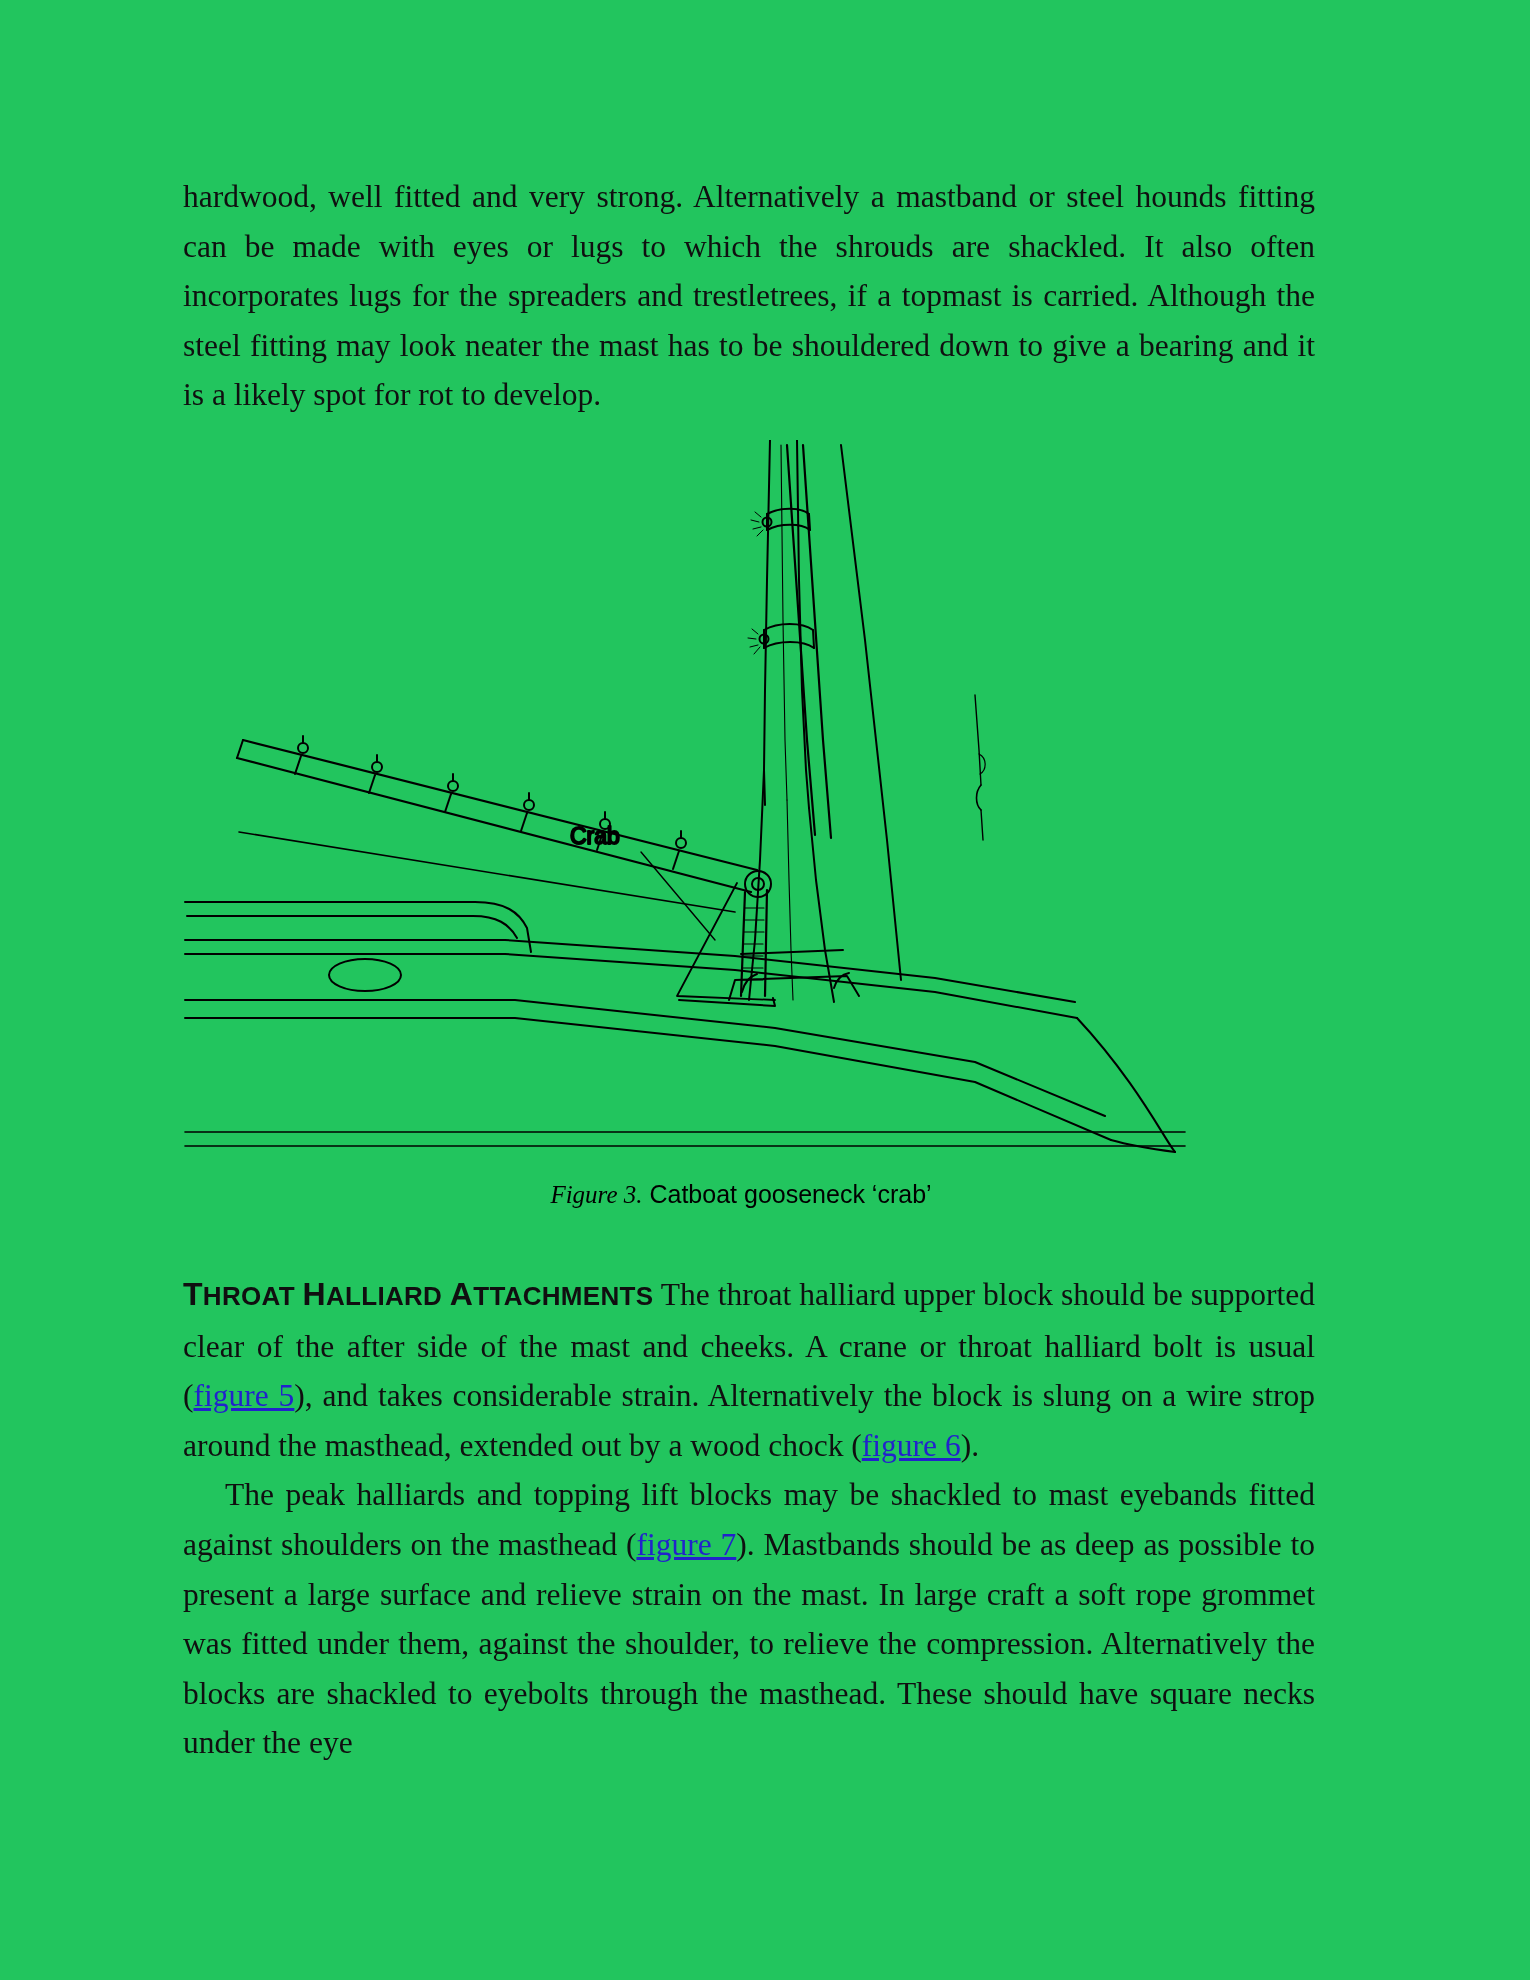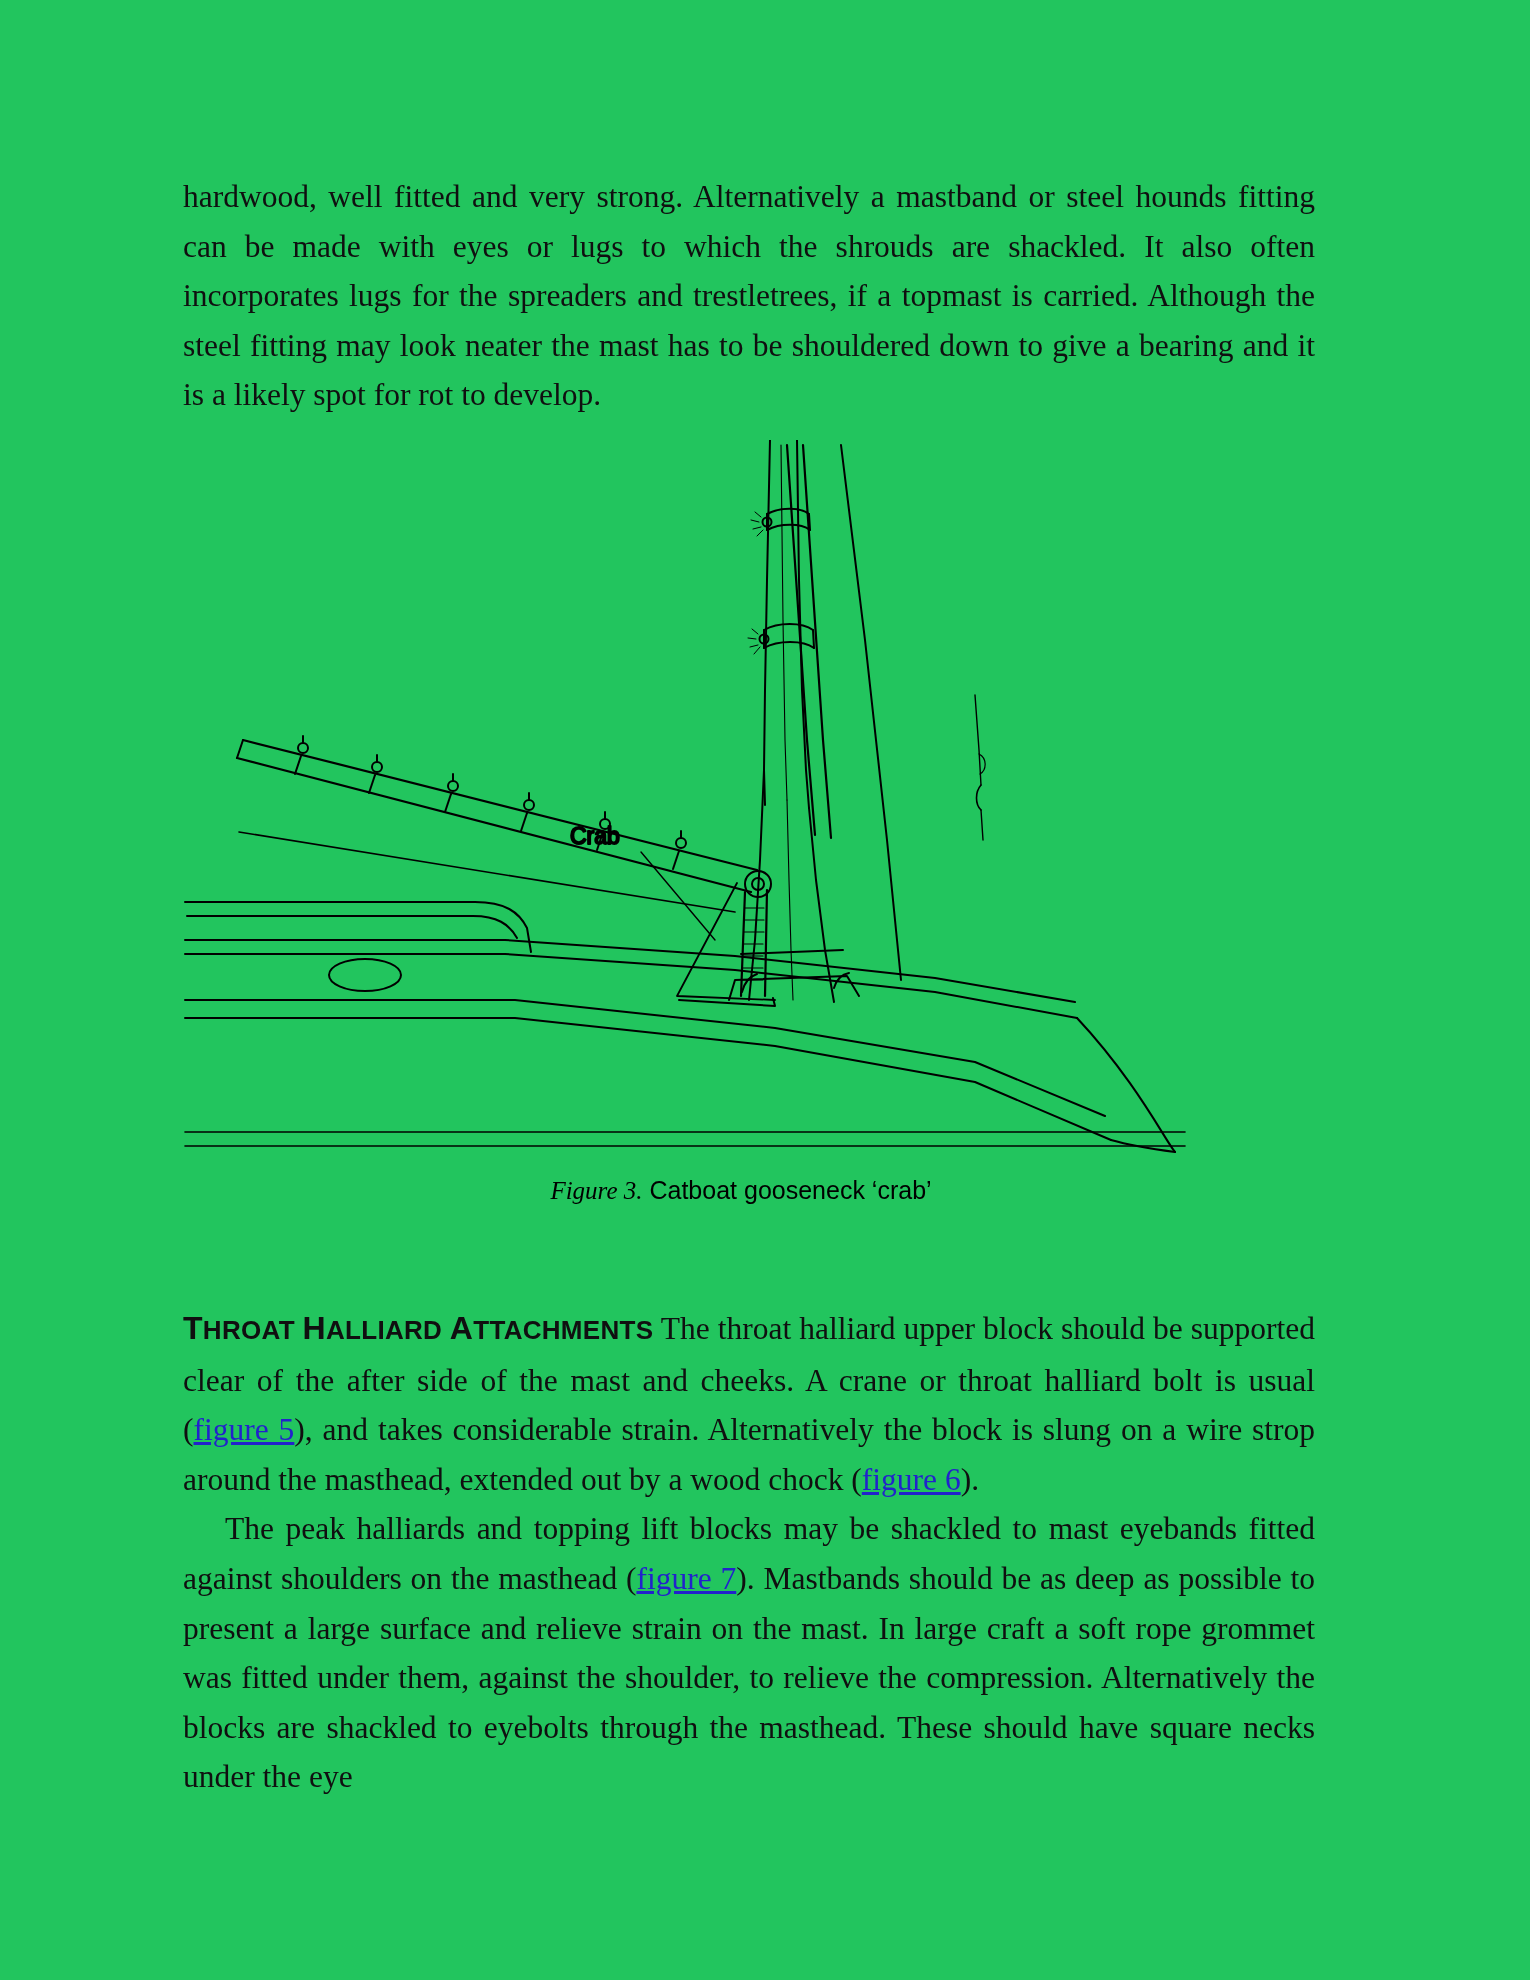--- a/index.html
+++ b/index.html
@@ -58,21 +58,21 @@
   #figure-illustration svg {
     display: block;
     width: 1132px;
     height: 720px;
   }
   .fig-caption {
     width: 1132px;
     text-align: center;
     margin-top: 14px;
     font-size: 25px;
-    line-height: 32px;
+    line-height: 40px;
     white-space: nowrap;
   }
   .fig-caption .fig-num {
     font-family: "Liberation Serif", "DejaVu Serif", serif;
     font-style: italic;
   }
   .fig-caption .fig-text {
     font-family: "Liberation Sans", "DejaVu Sans", sans-serif;
     font-style: normal;
   }
@@ -211,19 +211,19 @@
           <text class="crab-label" x="395" y="404">Crab</text>
         </g>
       </svg>
     </div>
 
     <div class="fig-caption">
       <span class="fig-num">Figure 3.</span><span class="fig-text">&nbsp;</span><span class="fig-text">Catboat gooseneck ‘crab’</span>
     </div>
   </div>
 
-  <div class="textcol" style="top:1304px;">
+  <div class="textcol" style="top:1270px;">
     <p class="para"><span class="smallcaps-head"><span class="cap1">T</span><span>HROAT</span> <span class="cap1">H</span><span>ALLIARD</span> <span class="cap1">A</span><span>TTACHMENTS</span></span><span> The throat halliard upper block should be supported clear of the after side of the mast and cheeks. A crane or throat halliard bolt is usual (</span><a class="link" href="#">figure 5</a><span>), and takes considerable strain. Alternatively the block is slung on a wire strop around the masthead, extended out by a wood chock (</span><a class="link" href="#">figure 6</a><span>).</span></p>
 
     <p class="para indent"><span>The peak halliards and topping lift blocks may be shackled to mast eyebands fitted against shoulders on the masthead (</span><a class="link" href="#">figure 7</a><span>). Mastbands should be as deep as possible to present a large surface and relieve strain on the mast. In large craft a soft rope grommet was fitted under them, against the shoulder, to relieve the compression. Alternatively the blocks are shackled to eyebolts through the masthead. These should have square necks under the eye</span></p>
   </div>
 
 </div>
 
 </body></html>

